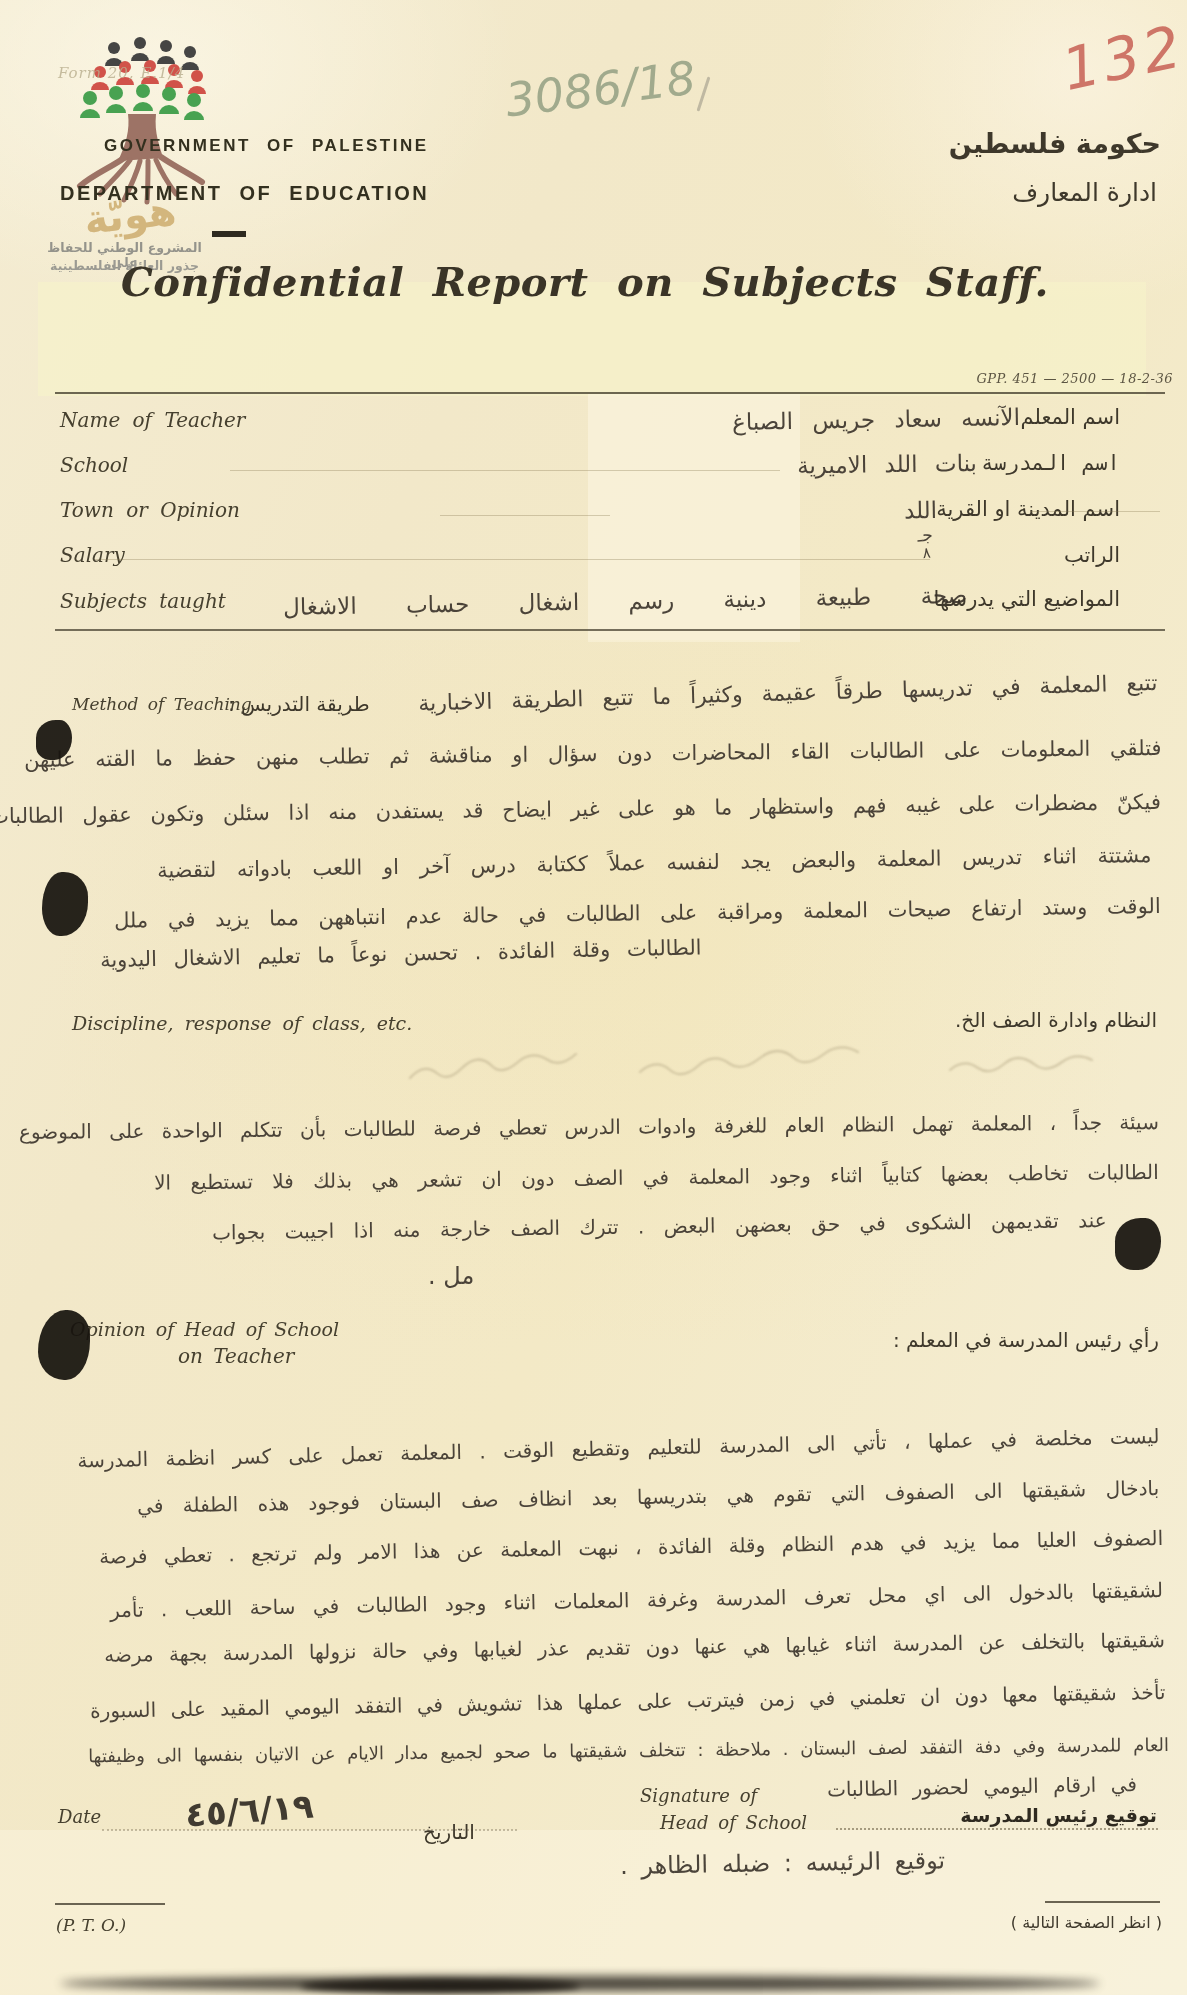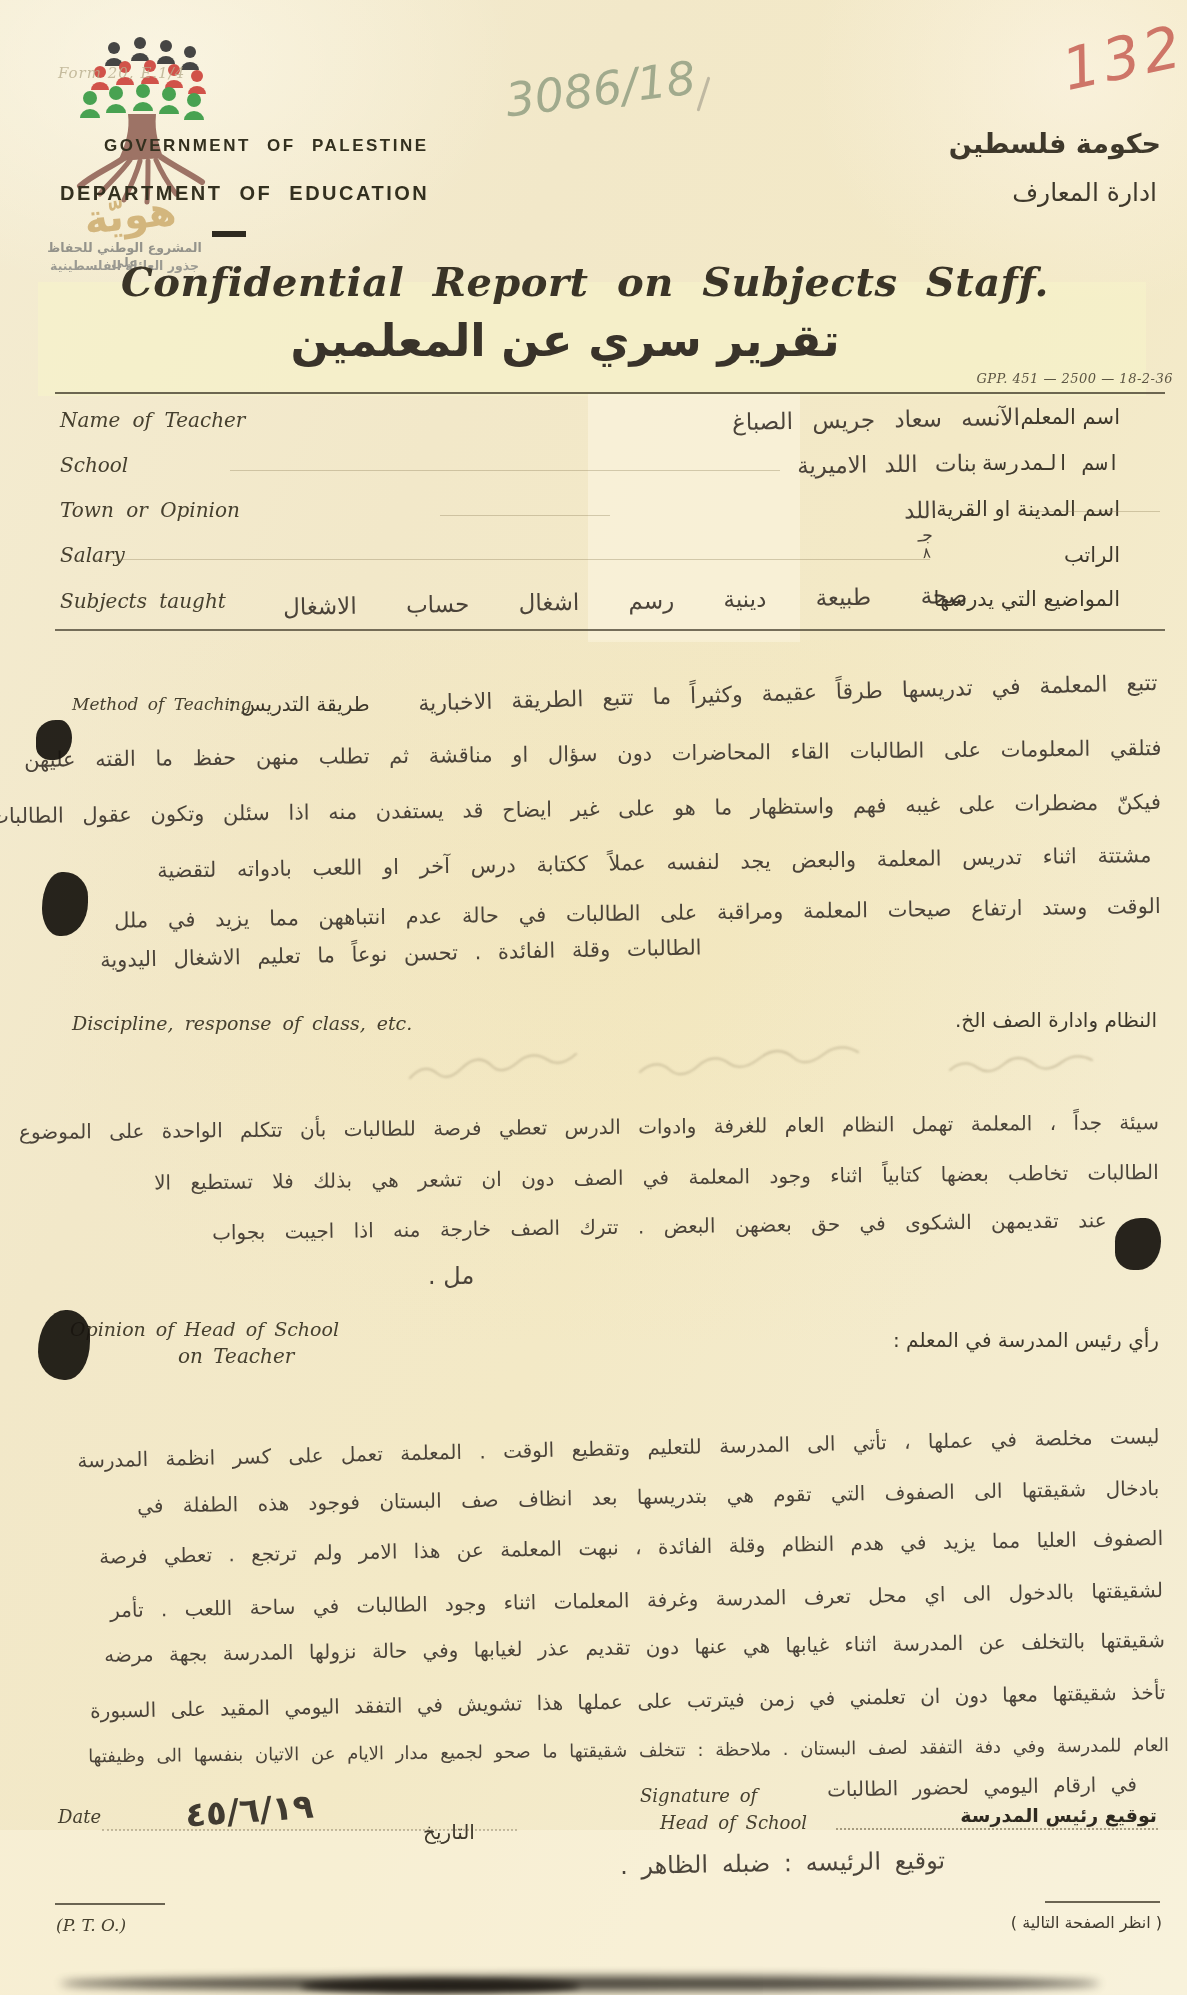--- a/index.html
+++ b/index.html
@@ -92,21 +92,20 @@
   <div class="abs" style="left:212px;top:231px;width:34px;height:6px;background:#2e2a1f;"></div>
 
   <div class="abs ar" style="right:26px;top:128px;font-size:27px;font-weight:bold;">حكومة فلسطين</div>
   <div class="abs ar" style="right:30px;top:178px;font-size:25px;">ادارة المعارف</div>
 
   <div class="abs" style="left:505px;top:62px;font-size:46px;font-style:italic;color:#93a083;transform:rotate(-7deg);font-family:'DejaVu Sans',sans-serif;opacity:.85;">3086/18</div>
   <div class="abs" style="left:1062px;top:24px;font-size:58px;font-style:italic;color:#c4574c;transform:rotate(-12deg);font-family:'DejaVu Sans',sans-serif;opacity:.8;letter-spacing:4px;">132</div>
   <div class="abs" style="left:702px;top:76px;width:3px;height:36px;background:#a9a492;border-radius:2px;transform:rotate(18deg);opacity:.7;"></div>
 
   <div class="abs en" style="left:105px;top:258px;width:960px;text-align:center;font-size:40px;font-weight:bold;word-spacing:14px;letter-spacing:.5px;color:#3a3427;">Confidential Report on Subjects Staff.</div>
-  <div class="abs ar" style="left:85px;top:314px;width:960px;text-align:center;font-size:45px;font-weight:bold;color:#39332a;">تقرير سري عن المعلمين</div>
 
   <div class="abs en" style="right:14px;top:371px;font-size:13px;letter-spacing:.5px;color:#5c5543;">GPP. 451 — 2500 — 18-2-36</div>
   <div class="rule" style="left:55px;top:392px;width:1110px;height:2px;opacity:.8;"></div>
 
   <div class="abs en" style="left:60px;top:408px;font-size:20px;word-spacing:6px;">Name of Teacher</div>
   <div class="abs en" style="left:60px;top:453px;font-size:20px;word-spacing:6px;">School</div>
   <div class="abs en" style="left:60px;top:498px;font-size:20px;word-spacing:6px;">Town or Opinion</div>
   <div class="abs en" style="left:60px;top:543px;font-size:20px;word-spacing:6px;">Salary</div>
   <div class="abs en" style="left:60px;top:589px;font-size:20px;word-spacing:6px;">Subjects taught</div>
 

